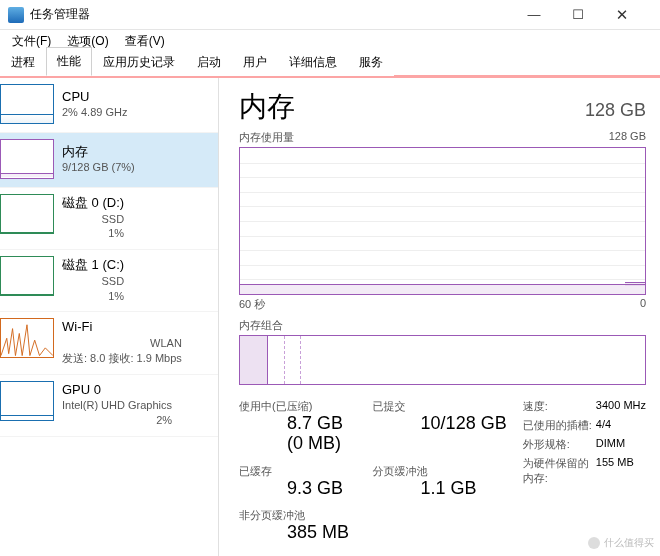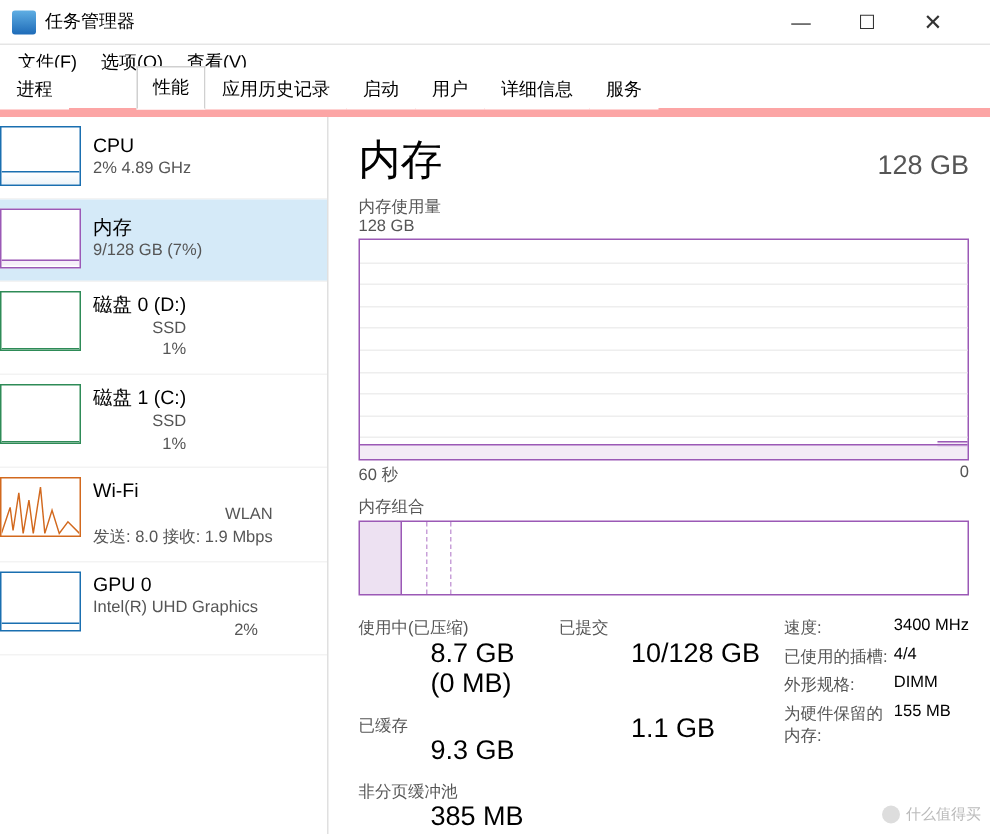--- a/index.html
+++ b/index.html
@@ -11,23 +11,23 @@
 .titlebar .title { flex: 1; }
 .titlebar .controls { display: flex; }
 .titlebar .ctrl { width: 44px; height: 30px; display: flex; align-items: center; justify-content: center; font-size: 13px; color: #333; font-family: "Segoe UI Symbol", sans-serif;}
 .titlebar .ctrl.close { font-size: 15px; }
 
 
 .menubar { height: 22px; display: flex; align-items: center; padding: 0 4px; }
 .menubar .menuitem { padding: 2px 8px; }
 
 
-.tabbar { height: 26px; display: flex; align-items: flex-end; border-bottom: 6px solid #fca5a5; padding-left: 0px;}
+.tabbar { height: 26px; display: flex; align-items: flex-end; border-bottom: 3px solid #fca5a5; padding-left: 0px;}
 .tabbar .tab { padding: 5px 10px 5px; font-size: 12px; border: 1px solid transparent; border-bottom: none; position: relative; top: 1px; background:#fff;}
-.tabbar .tab.active { border-color: #d0d0d0; border-bottom: 1px solid #fff; margin-left: 45px; }
+.tabbar .tab.active { border-color: #d0d0d0; border-bottom: 1px solid #fff; }
 
 
 .main { display: flex; height: calc(556px - 30px - 22px - 26px); }
 .sidebar { width: 218px; overflow: hidden; }
 .content { flex: 1; border-left: 1px solid #e0e0e0; padding: 10px 14px 0 20px; overflow: hidden; }
 
 
 .sitem { display: flex; padding: 6px 8px 8px 0; gap: 8px; border-bottom: 1px solid #f3f3f3; cursor: default;}
 .sitem.selected { background: #d5eaf8; }
 .thumb { width: 54px; height: 40px; border: 1px solid #1a6fb0; background: #fff; position: relative; overflow:hidden; flex-shrink:0;}
@@ -41,21 +41,21 @@
 .thumb.gpu { border-color:#1a6fb0; }
 .thumb.gpu::after{ content:""; position:absolute; left:0; right:0; bottom:0; height:4px; border-top:1px solid #1a6fb0;}
 .sinfo { display:flex; flex-direction:column; justify-content:center; line-height:1.35; overflow:hidden; white-space:nowrap;}
 .sinfo .l1 { font-size: 13px; }
 .sinfo .l2,.sinfo .l3 { font-size: 11px; color:#555;text-align:right; }
 
 
 .c-header { display:flex; align-items:baseline; justify-content:space-between; margin-bottom:4px;}
 .c-header .big { font-size: 28px; font-weight:400; }
 .c-header .cap { font-size: 18px; color:#555;}
-.c-sub { font-size:11px; color:#555; display:flex; justify-content:space-between; margin-bottom:2px;flex-direction:column;}
+.c-sub { font-size:11px; color:#555; display:flex; justify-content:space-between; margin-bottom:2px;}
 
 
 .chart-large { height: 148px; border:1px solid #9b59b6; position:relative; background:#fff; margin-bottom:2px;}
 .chart-large .grid-h { position:absolute; left:0; right:0; border-top:1px solid #eee;}
 .chart-large .fill { position:absolute; left:0; right:0; bottom:0; height:10px; background:rgba(155,89,182,0.12); border-top:1px solid #9b59b6;}
 .chart-large .fill::after{content:"";position:absolute;right:0;top:-3px;width:20px;height:3px;background:rgba(155,89,182,0.12);border-top:1px solid #9b59b6;}
 .c-axis { font-size:11px; color:#555; display:flex; justify-content:space-between; margin-bottom:6px;text-align:right;}
 
 
 .chart-comp { height:50px; border:1px solid #9b59b6; margin-bottom:14px; display:flex; background:#fff;}
@@ -205,20 +205,21 @@
         </div>
         <div class="stat">
           <div class="lbl">已提交</div>
           <div class="val">10/128 GB</div>
         </div>
         <div class="stat">
           <div class="lbl">已缓存</div>
           <div class="val">9.3 GB</div>
         </div>
         <div class="stat">
+          <div class="lbl">分页缓冲池</div>
           <div class="val">1.1 GB</div>
         </div>
         <div class="stat">
           <div class="lbl">非分页缓冲池</div>
           <div class="val">385 MB</div>
         </div>
       </div>
       <div class="stats-right">
         <div class="rl">速度:</div>
         <div class="rv">3400 MHz</div>

